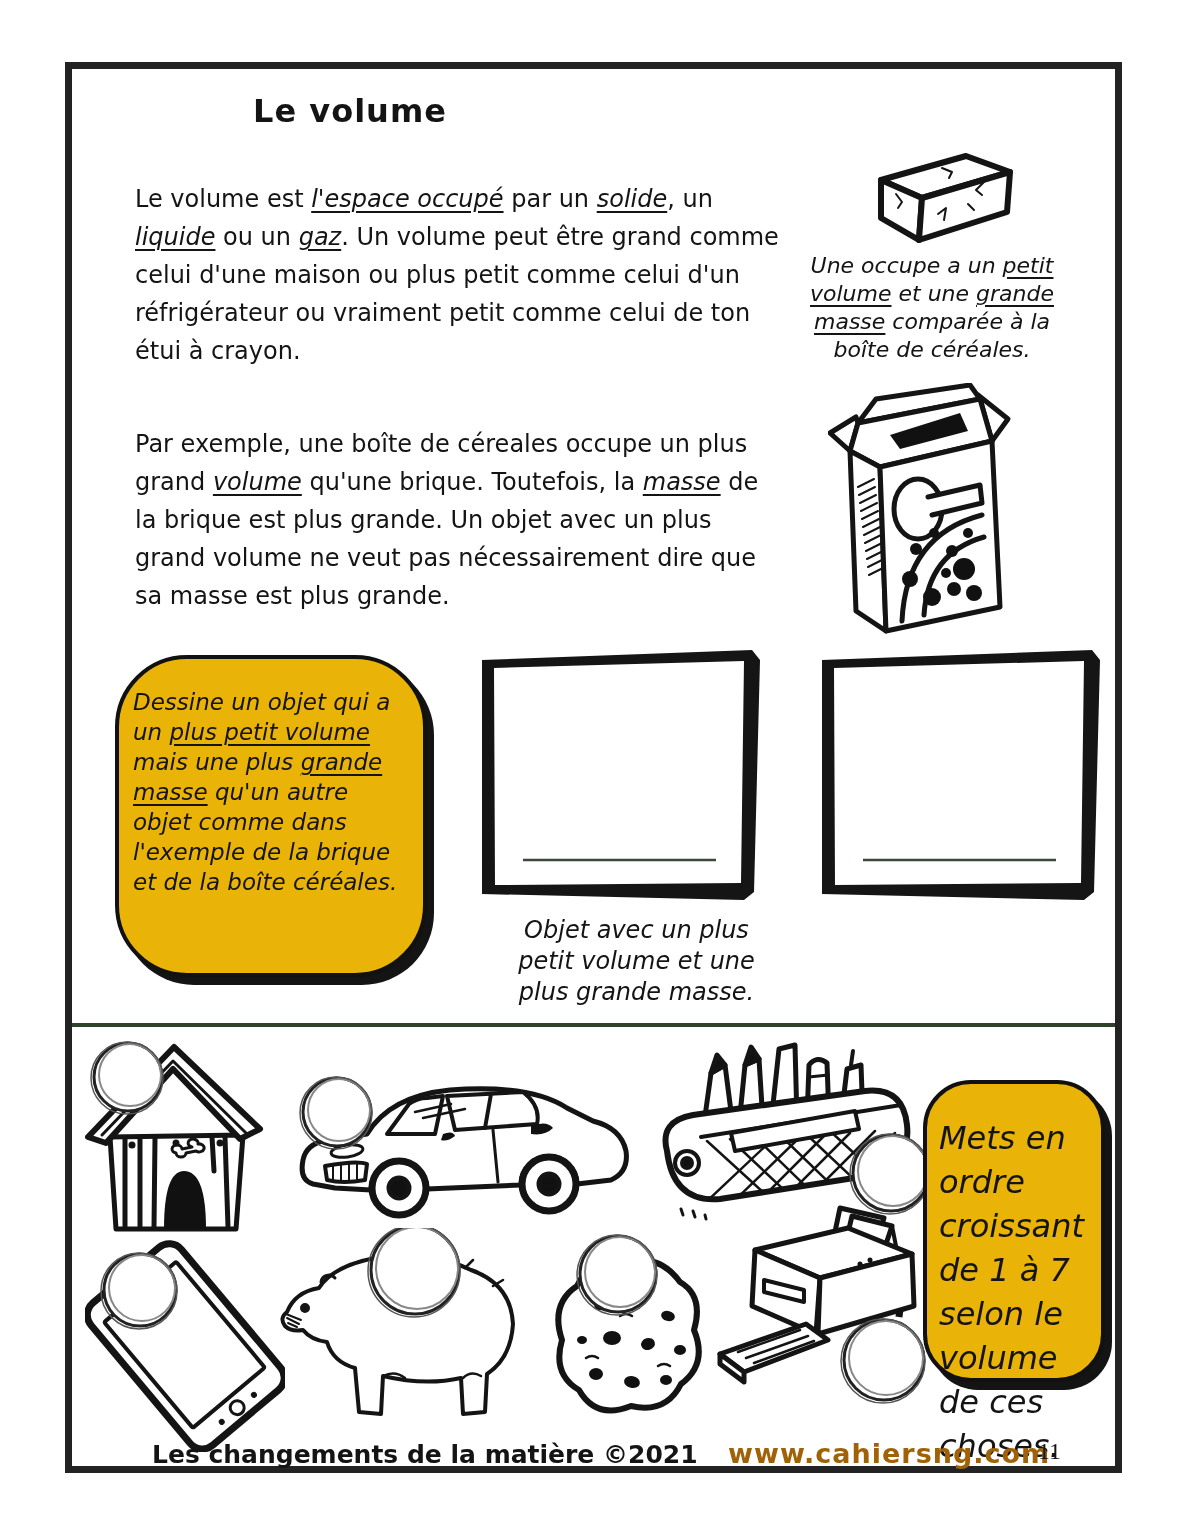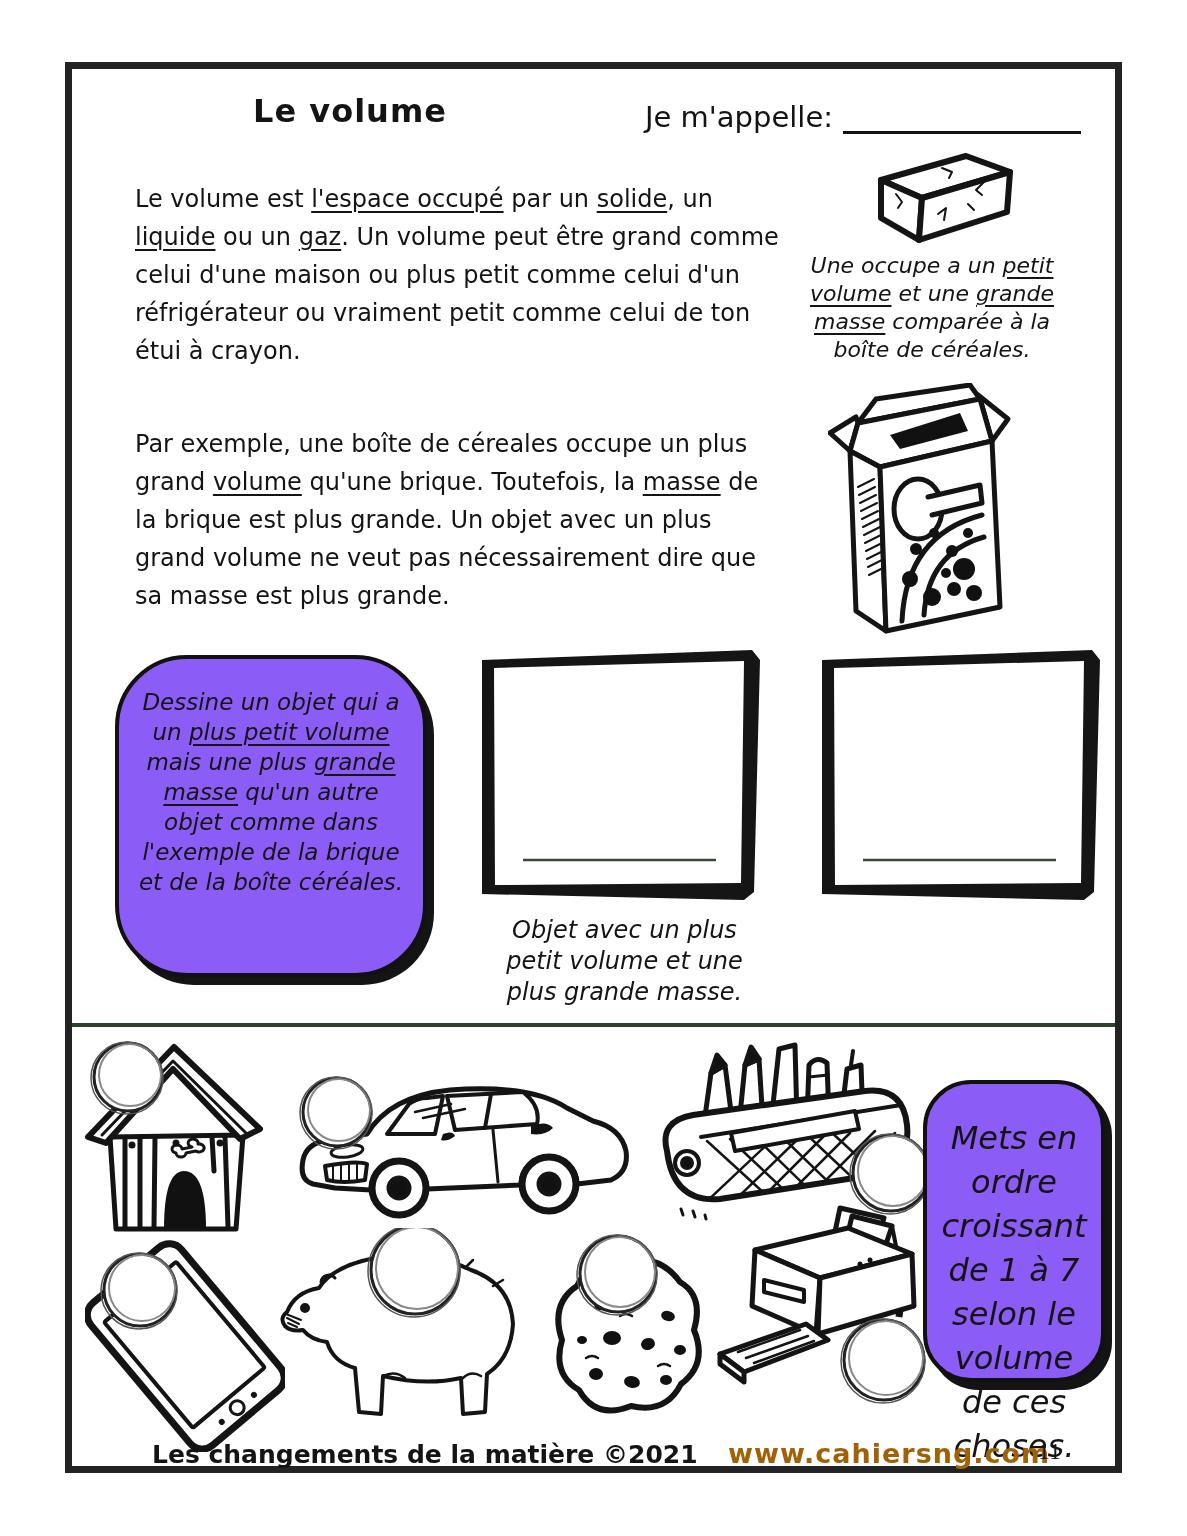--- a/index.html
+++ b/index.html
@@ -1,52 +1,49 @@
 <!DOCTYPE html>
 <html><head>
 <meta charset="utf-8">
 <style>
   html,body{margin:0;padding:0;background:#fff;}
   .page{position:relative;width:1187px;height:1536px;background:#fff;overflow:hidden;
         font-family:"DejaVu Sans","Liberation Sans",sans-serif;color:#141414;}
   .frame{position:absolute;left:65px;top:62px;width:1057px;height:1411px;
          border:7px solid #232323;box-sizing:border-box;background:#fff;}
   .abs{position:absolute;}
-  .it{}
+  .it{font-style:italic;}
   .ul{text-decoration:underline;text-decoration-thickness:2px;text-underline-offset:4px;}
   .title{font-size:32px;font-weight:bold;letter-spacing:1px;}
   .namerow{font-size:29px;}
   .nameblank{display:inline-block;width:238px;border-bottom:3px solid #111;height:30px;
              vertical-align:bottom;margin-left:10px;}
   .para{font-size:24px;line-height:38px;}
   .cap{font-size:22px;line-height:28px;text-align:center;font-style:italic;}
   .boxcap{font-size:24px;line-height:31px;text-align:center;font-style:italic;}
-  .bubble{border:4px solid #111;background:#8b5cf6;box-shadow:7px 8px 0 0 #141414;
-          box-sizing:border-box;text-align:center;font-style:italic;}
+  .bubble{border:4px solid #111;background:#eab308;box-shadow:7px 8px 0 0 #141414;
+          box-sizing:border-box;text-align:left;font-style:italic;}
   .bubble1{border-radius:72px;font-size:23px;line-height:30px;padding:28px 14px;}
   .bubble2{border-radius:48px;font-size:32px;line-height:44px;padding:32px 12px;}
   .divider{position:absolute;left:72px;top:1023px;width:1043px;height:4px;background:#2c432c;}
   .footer-left{font-size:25px;font-weight:bold;text-align:right;}
   .footer-site{font-size:27px;font-weight:bold;color:#a16207;letter-spacing:1px;}
   .footer-page{font-size:24px;font-family:"Liberation Serif","DejaVu Serif",serif;}
   svg{display:block;}
   .lineart{stroke:#141414;fill:none;stroke-linecap:round;stroke-linejoin:round;}
   .fillw{fill:#fff;}
   a{text-decoration:none;color:inherit;cursor:pointer;}
 </style>
 </head>
 <body>
 
 <div class="page">
   <div class="frame"></div>
 
   <div class="abs title" style="left:225px;top:92px;width:250px;text-align:center;">Le volume</div>
-  <div class="abs namerow" style="left:645px;top:100px;">
-    <span>Je m'appelle:</span><span class="nameblank"></span>
-  </div>
 
   <div class="abs para" style="left:135px;top:180px;width:645px;"><span>Le volume est </span><span class="it ul">l'espace occupé</span><span> par un </span><span class="it ul">solide</span><span>, un </span><span class="it ul">liquide</span><span> ou un </span><span class="it ul">gaz</span><span>. Un volume peut être grand comme celui d'une maison ou plus petit comme celui d'un réfrigérateur ou vraiment petit comme celui de ton étui à crayon.</span></div>
 
   <div class="abs" style="left:872px;top:148px;">
     <svg width="148" height="100" viewBox="0 0 148 100">
       <g class="lineart" stroke-width="6">
         <path class="fillw" d="M9,32 L94,8 L138,24 L50,50 Z"></path>
         <path class="fillw" d="M9,32 L50,50 L47,92 L9,70 Z"></path>
         <path class="fillw" d="M50,50 L138,24 L135,64 L47,92 Z"></path>
       </g>
@@ -99,21 +96,21 @@
   </div>
 
   <div class="abs bubble bubble1" style="left:115px;top:655px;width:312px;height:322px;"><span class="it">Dessine un objet qui a un </span><span class="it ul">plus petit volume</span><span class="it"> mais une plus </span><span class="it ul">grande masse</span><span class="it"> qu'un autre objet comme dans l'exemple de la brique et de la boîte céréales.</span></div>
 
   <div class="abs" style="left:478px;top:648px;">
     <svg width="285" height="255" viewBox="0 0 285 255">
       <path fill="#151515" fill-rule="evenodd" d="M4,12 L274,2 L282,12 L276,244 L266,252 L4,246 Z  M16,20 L266,13 L263,235 L17,237 Z"></path>
       <line x1="45" y1="212" x2="238" y2="212" stroke="#3a4a3a" stroke-width="2.5"></line>
     </svg>
   </div>
-  <div class="abs boxcap" style="left:482px;top:915px;width:285px;">Objet avec un plus petit volume et une plus grande masse.</div>
+  <div class="abs boxcap" style="left:494px;top:915px;width:285px;">Objet avec un plus petit volume et une plus grande masse.</div>
 
   <div class="abs" style="left:818px;top:648px;">
     <svg width="285" height="255" viewBox="0 0 285 255">
       <path fill="#151515" fill-rule="evenodd" d="M4,12 L274,2 L282,12 L276,244 L266,252 L4,246 Z  M16,20 L266,13 L263,235 L17,237 Z"></path>
       <line x1="45" y1="212" x2="238" y2="212" stroke="#3a4a3a" stroke-width="2.5"></line>
     </svg>
   </div>
 
   <div class="divider"></div>
 

